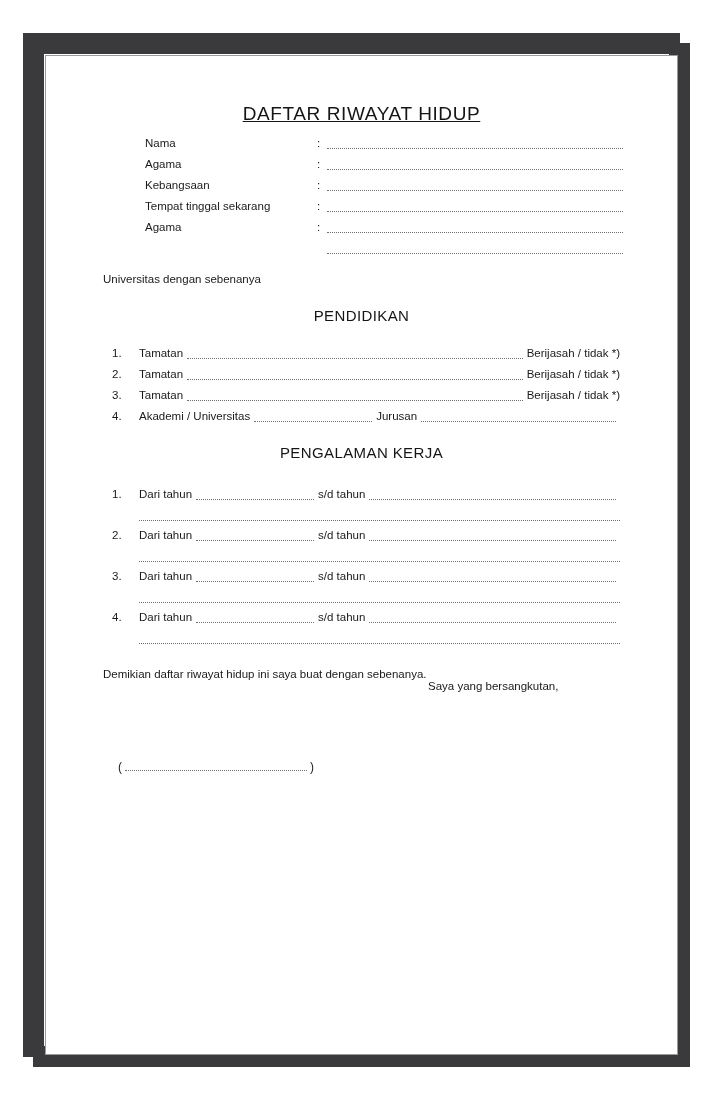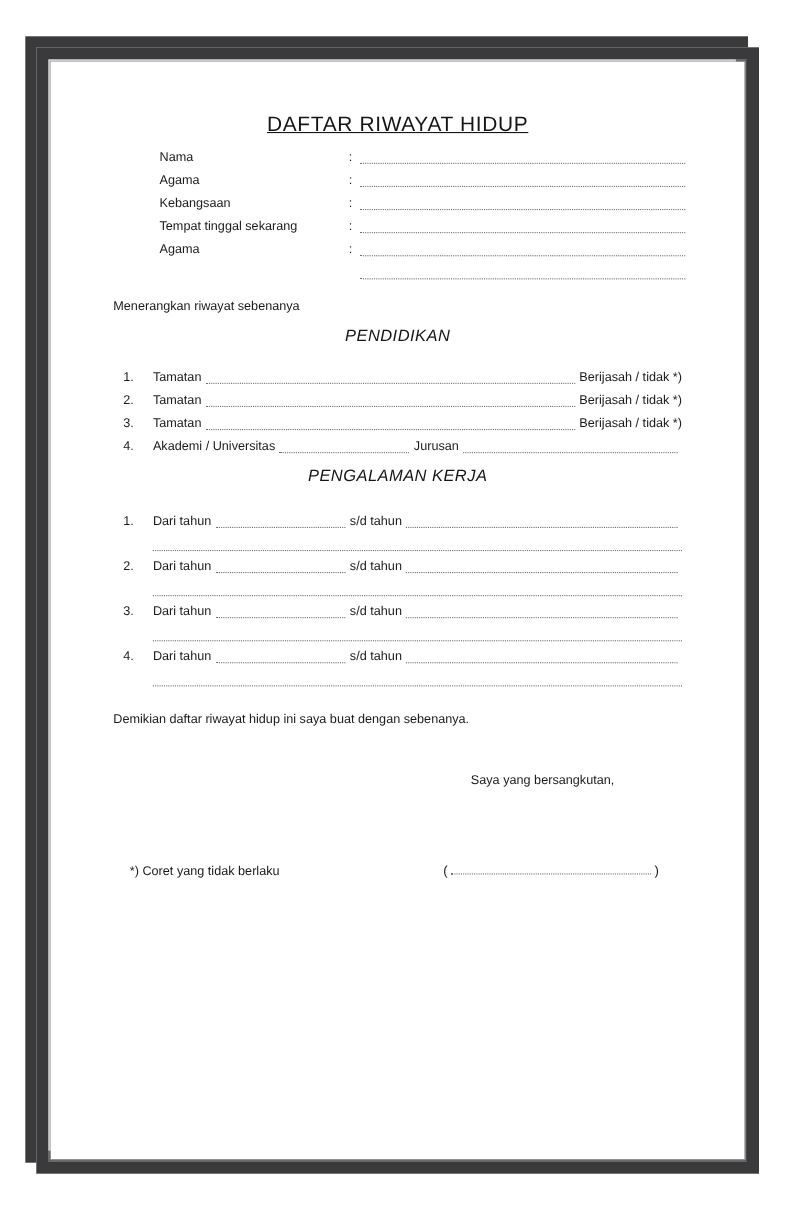--- a/index.html
+++ b/index.html
@@ -114,23 +114,22 @@
   .stmt {
     font-size: 11.5px;
     margin-top: 10px;
     margin-left: 57px;
   }
 
   .section-title {
     text-align: center;
     font-size: 15px;
     letter-spacing: 0.4px;
-    margin-top: 12px;
+    margin-top: 22px;
     color: #151515;
-    font-style: italic;
   }
 
   
   .numlist {
     margin: 0;
     padding: 0;
     list-style: none;
   }
   .numlist.edu { margin-top: 23px; margin-left: 66px; width: 508px; }
   .numlist.work { margin-top: 27px; margin-left: 66px; width: 508px; }
@@ -183,21 +182,20 @@
   }
 
   .closing {
     font-size: 11.5px;
     margin-top: 24px;
     margin-left: 57px;
   }
 
   .signer {
     font-size: 11.5px;
-    margin-top: 44px;
     margin-left: 382px;
   }
 
   .footer-row {
     display: flex;
     align-items: baseline;
     margin-top: 68px;
     margin-left: 72px;
     width: 505px;
     font-size: 11.5px;
@@ -267,21 +265,21 @@
       <tr>
         <td class="lbl"></td>
         <td class="col"></td>
         <td class="val">
             <span class="dots"></span>
           </td>
       </tr>
     </tbody>
   </table>
 
-  <div class="stmt">Menerangkan riwayat sebenanya</div>
+  <div class="stmt">Universitas dengan sebenanya</div>
 
   <div class="section-title">PENDIDIKAN</div>
 
   <ul class="numlist edu">
     <li>
       <span class="num">1.</span>
       <span class="row-flex">
         <span>Tamatan</span>
         <span class="fill"></span>
         <span class="tail">Berijasah / tidak *)</span>
@@ -357,21 +355,20 @@
       </span>
       <div class="cont-line"></div>
     </li>
   </ul>
 
   <div class="closing">Demikian daftar riwayat hidup ini saya buat dengan sebenanya.</div>
 
   <div class="signer">Saya yang bersangkutan,</div>
 
   <div class="footer-row">
-    <div class="foot-note">*) Coret yang tidak berlaku</div>
     <div class="sig-name">
       <span class="paren">(</span>
       <span class="sdots"></span>
       <span class="paren">)</span>
     </div>
   </div>
 
 </div>
 
 </body></html>

